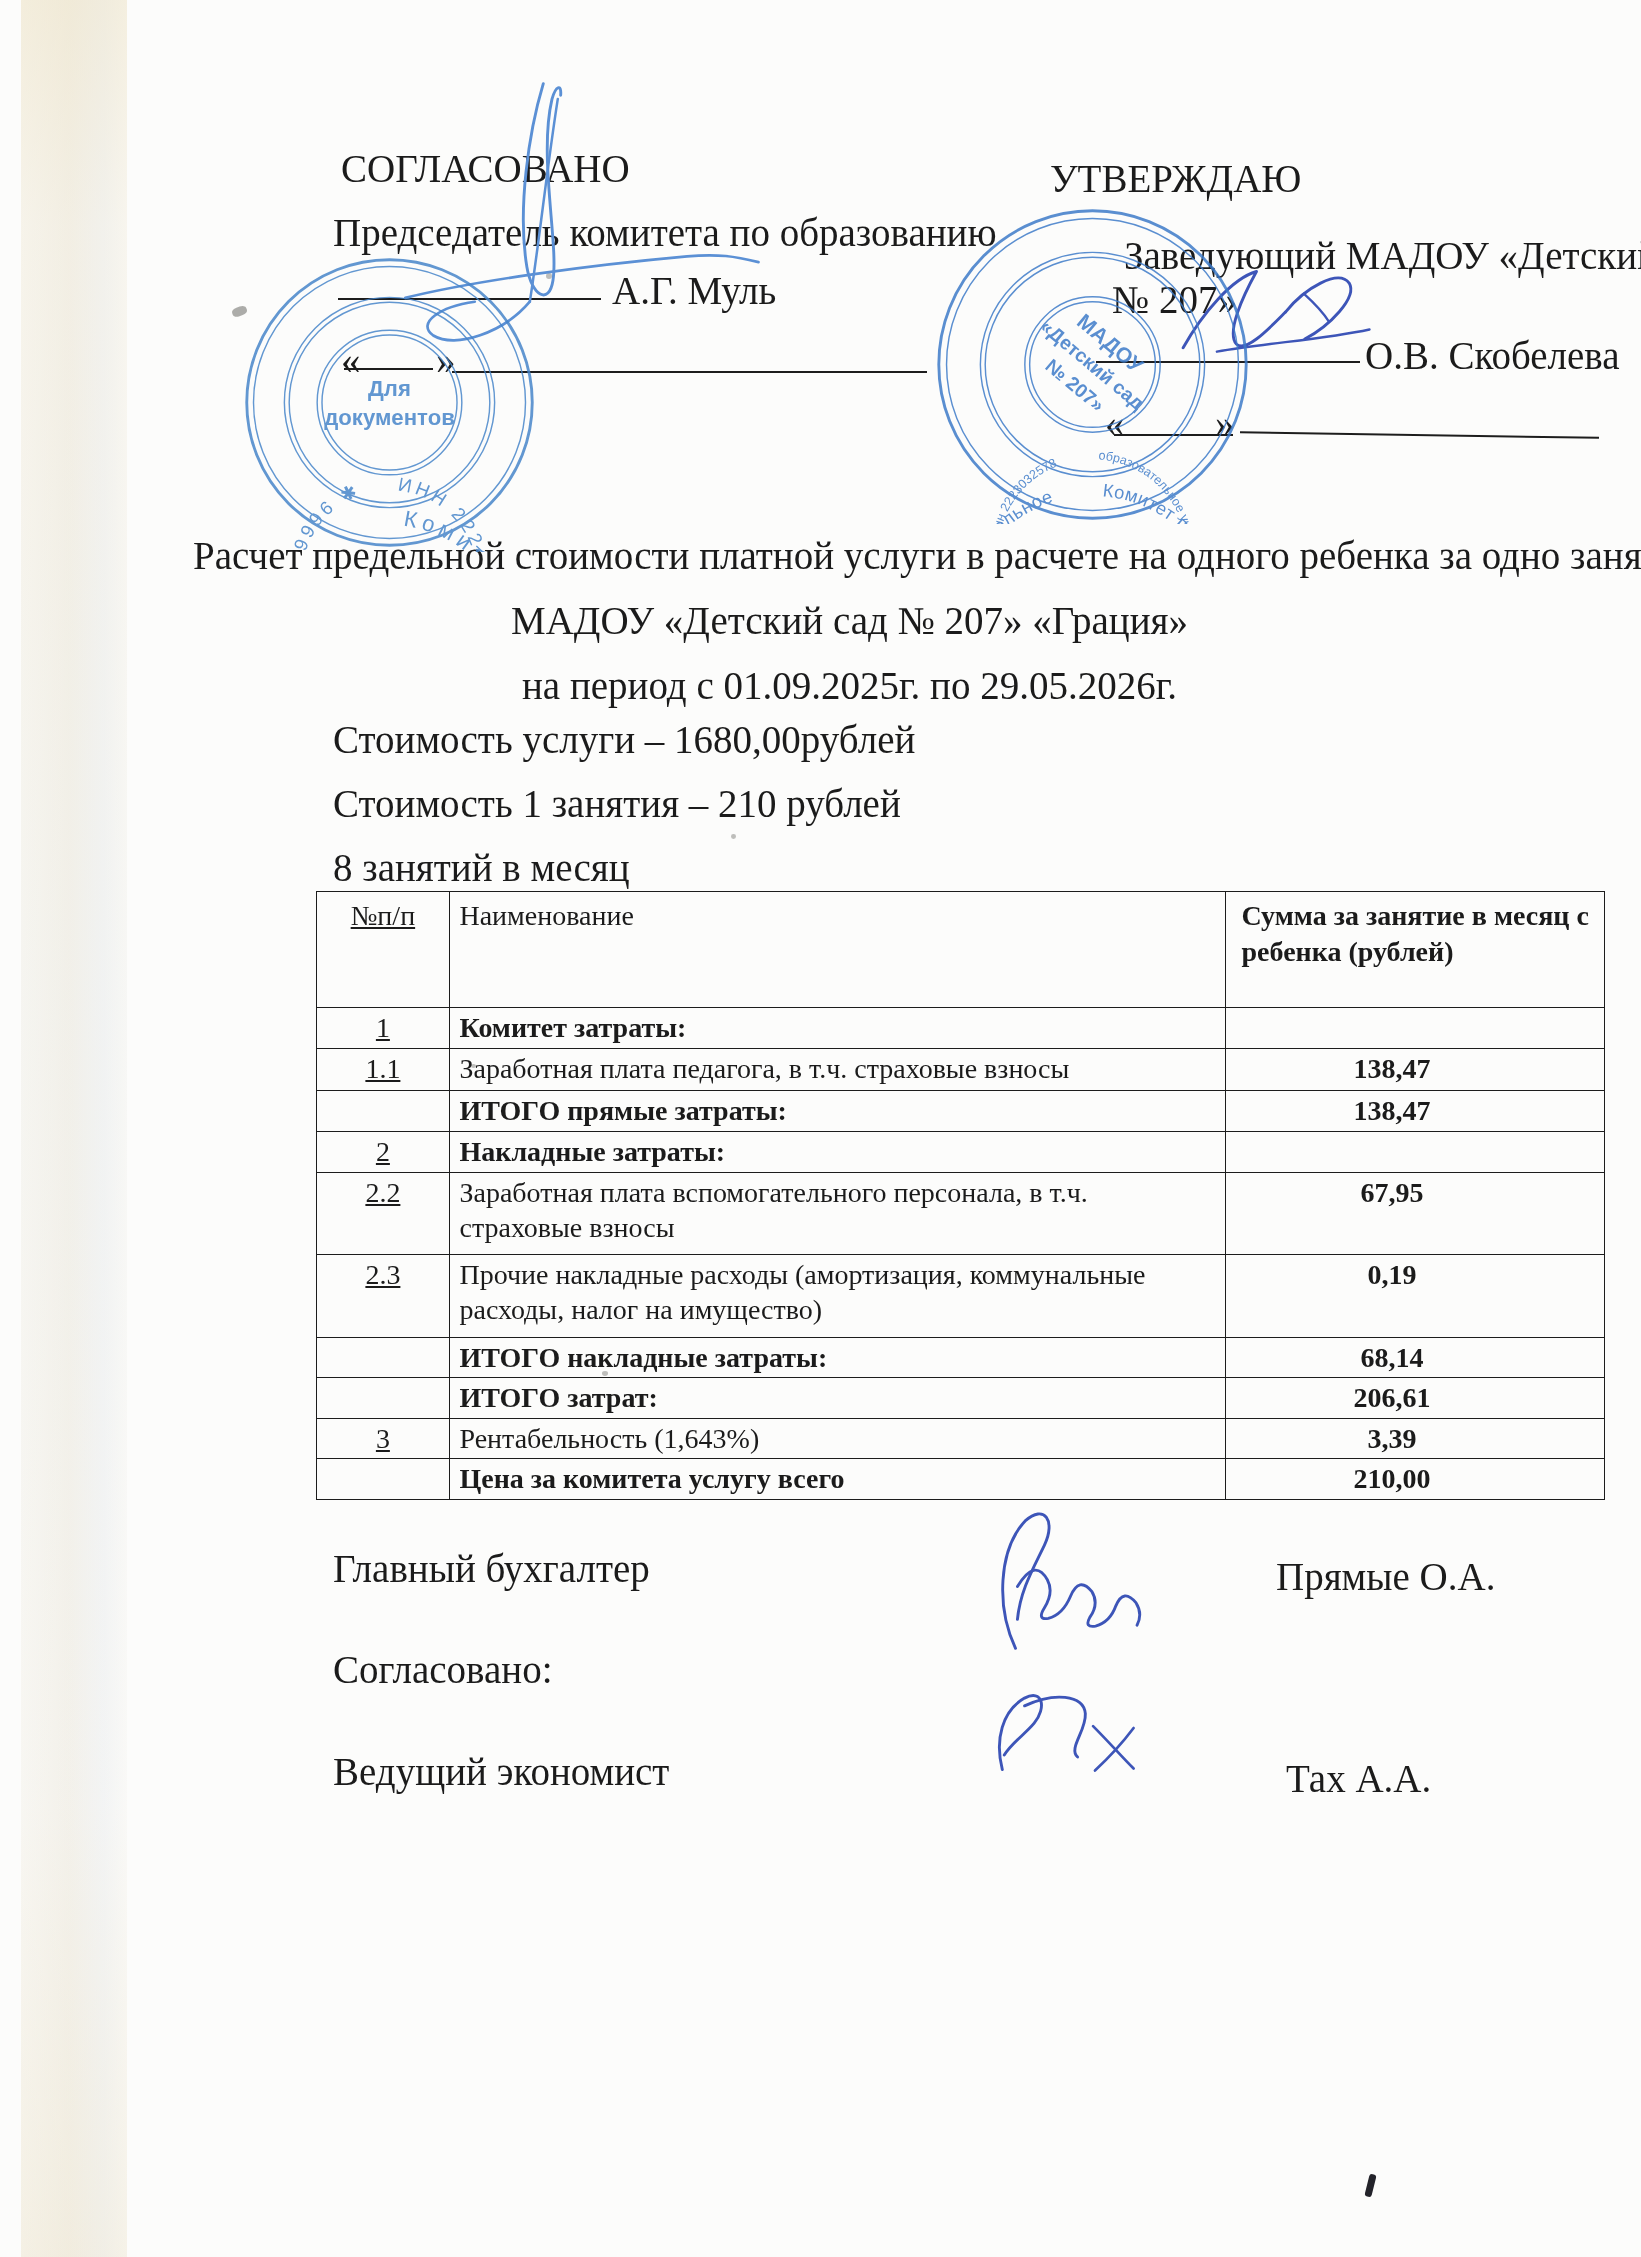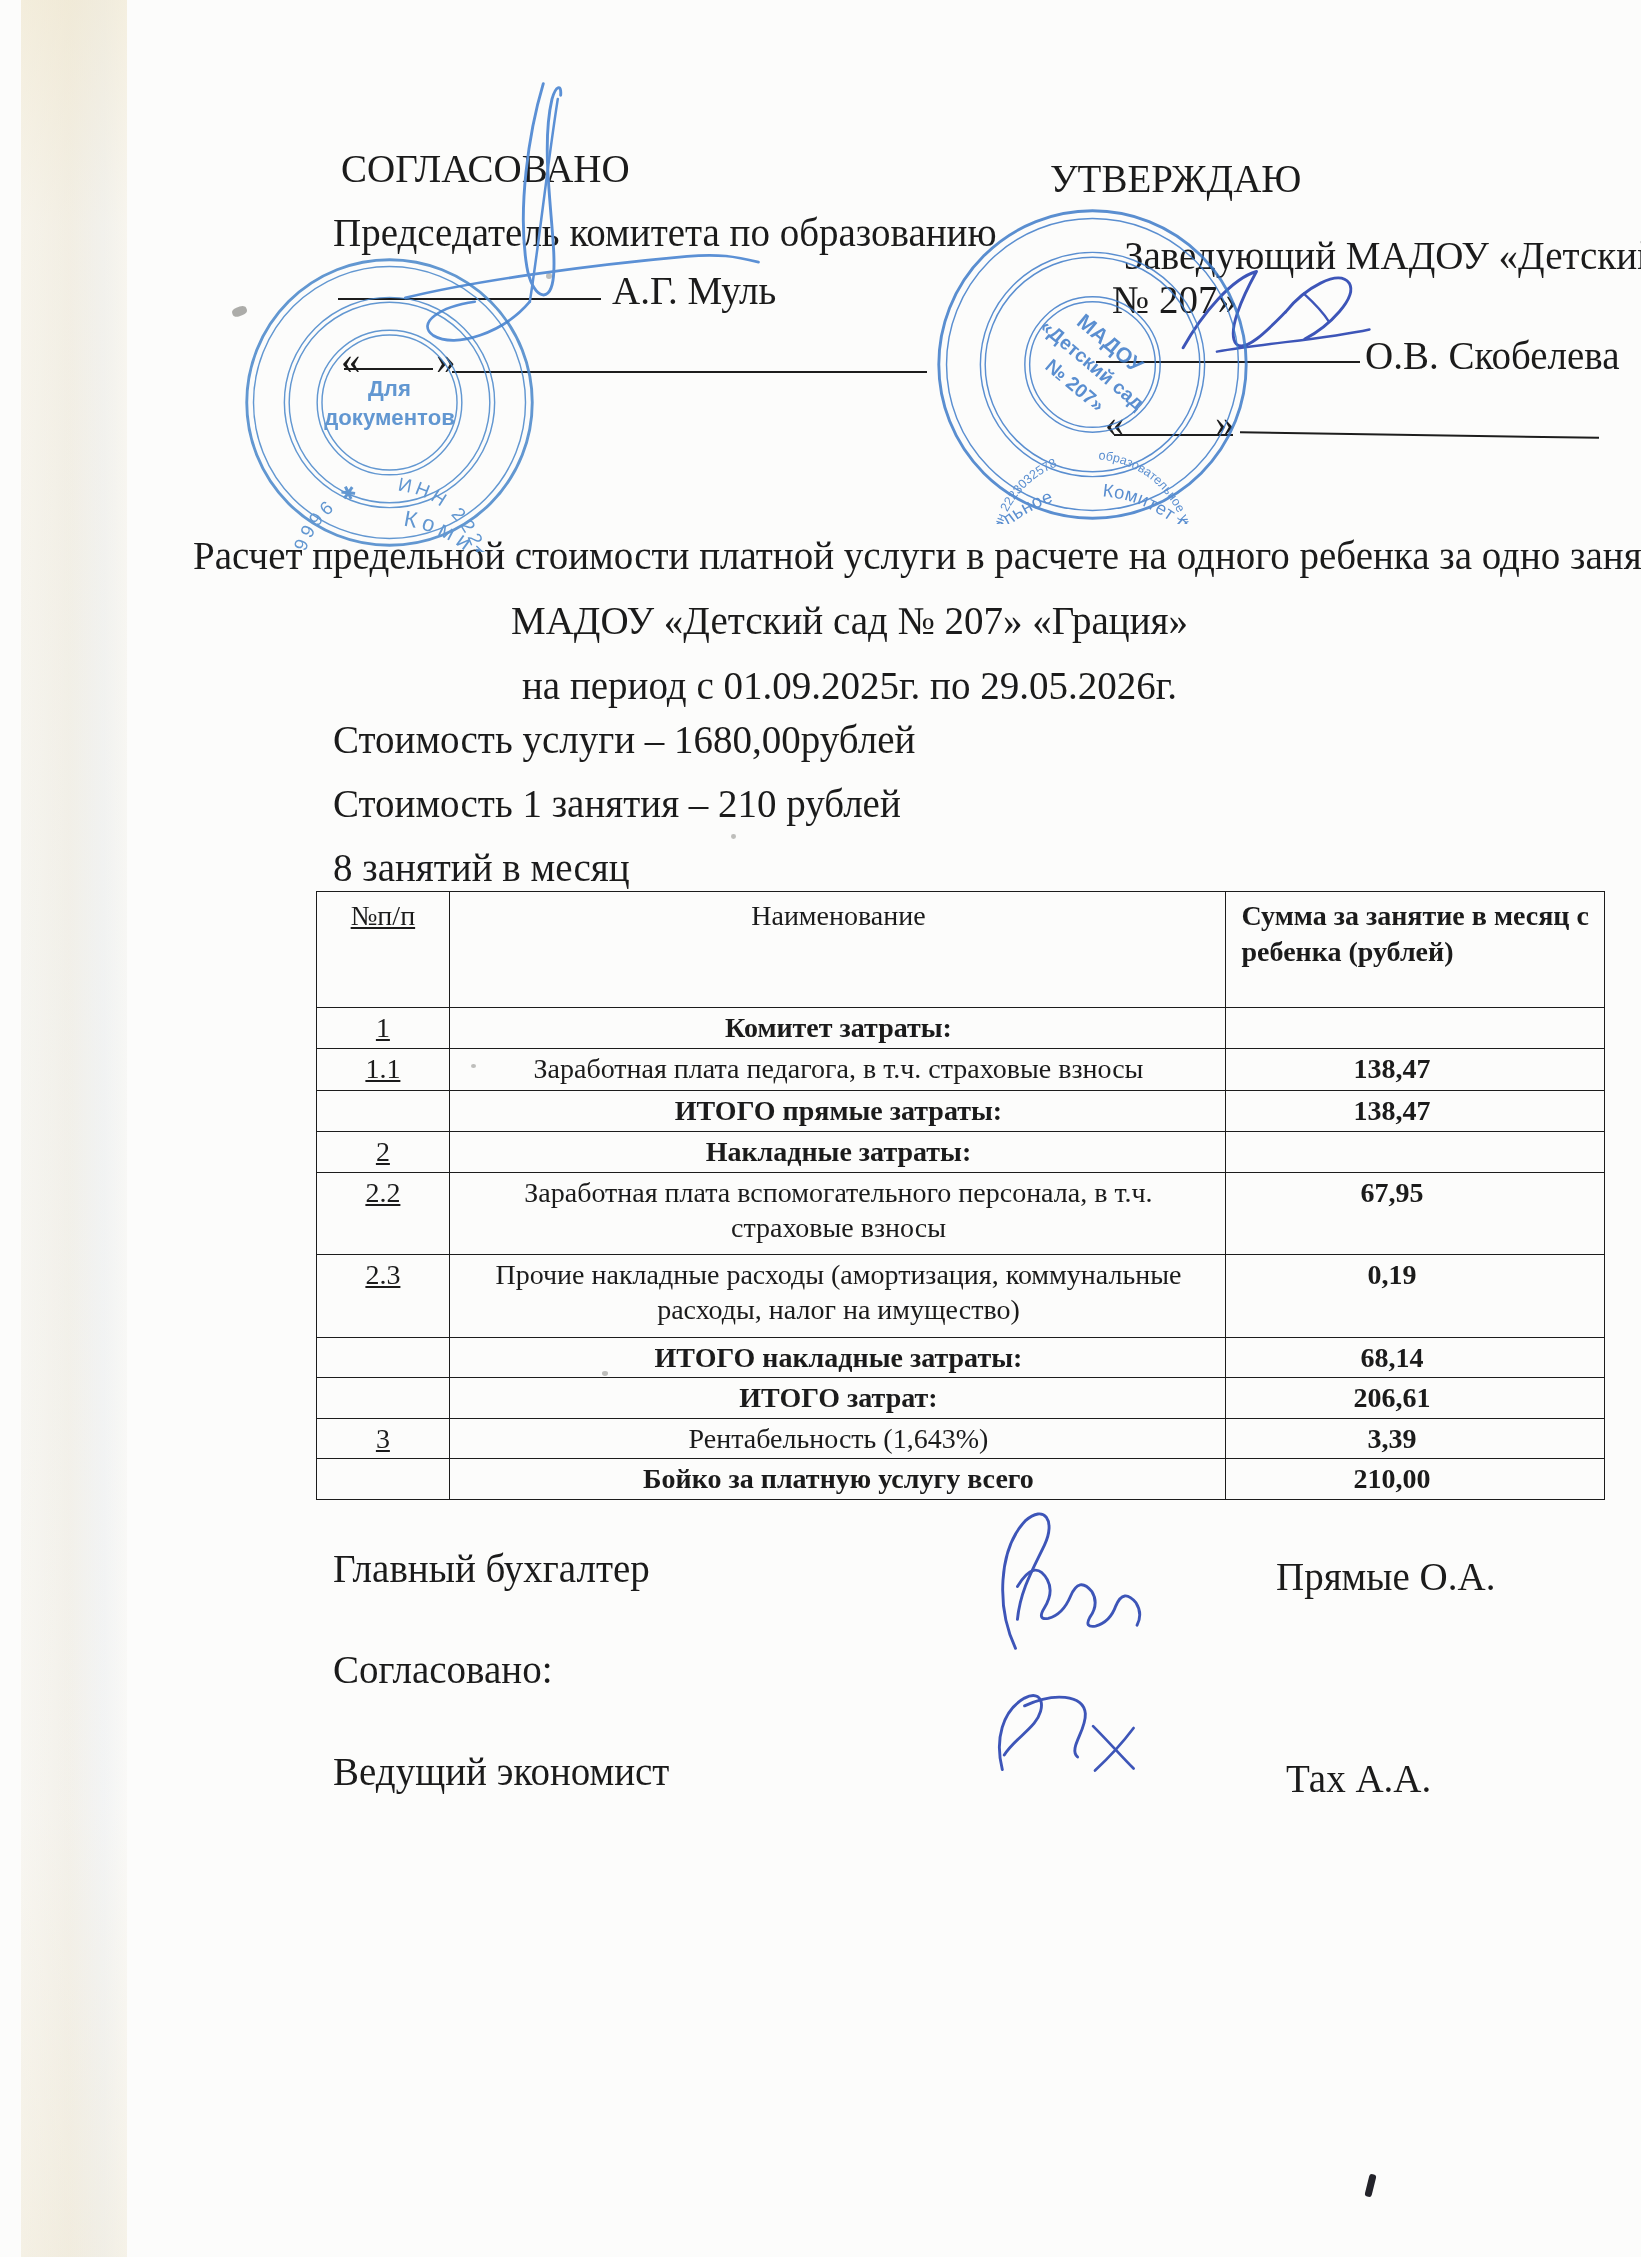--- a/index.html
+++ b/index.html
@@ -20,21 +20,21 @@
   .speck{background:#8a8a86;border-radius:50%;opacity:.55;}
   .stamp{opacity:.84;}
   .stamp text{font-family:"Liberation Sans","DejaVu Sans",sans-serif;fill:currentColor;}
   .sig path{fill:none;stroke:currentColor;stroke-linecap:round;stroke-linejoin:round;}
   table.cost{border-collapse:collapse;table-layout:fixed;width:1242px;}
   table.cost td,table.cost th{
     border:1.9px solid #1c1c1c;vertical-align:top;padding:1.9px 7.7px 1.9px 9.7px;
     font-size:28px;font-weight:normal;text-align:left;line-height:1.28;
   }
   table.cost .c1{width:128px;text-align:center;padding-left:1.9px;padding-right:1.9px;text-decoration:underline;}
-  table.cost .c2{width:758px;text-align:center;}
+  table.cost .c2{width:758px;}
   table.cost .c3{width:355px;text-align:center;padding-right:56px;font-weight:bold;}
   table.cost .b{font-weight:bold;}
   table.cost thead th{vertical-align:top;padding-top:5.8px;}
   table.cost thead .c3{text-align:left;padding-left:15.4px;padding-right:7.7px;}
 </style>
 </head>
 <body>
 
 <div class="page">
 
@@ -123,21 +123,21 @@
             <td class="c2 b">ИТОГО затрат:</td>
             <td class="c3 b">206,61</td>
           </tr>
           <tr style="height: 36px;">
             <td class="c1">3</td>
             <td class="c2">Рентабельность (1,643%)</td>
             <td class="c3">3,39</td>
           </tr>
           <tr style="height: 36px;">
             <td class="c1"></td>
-            <td class="c2 b">Бойко за платную услугу всего</td>
+            <td class="c2 b">Цена за комитета услугу всего</td>
             <td class="c3 b">210,00</td>
           </tr>
         </tbody>
     </table>
   </div>
 
   <div class="abs t" style="left:333px;top:1545px;">Главный бухгалтер</div>
   <div class="abs t" style="left:1276px;top:1553px;">Прямые О.А.</div>
   <div class="abs t" style="left:333px;top:1646px;">Согласовано:</div>
   <div class="abs t" style="left:333px;top:1748px;">Ведущий экономист</div>

